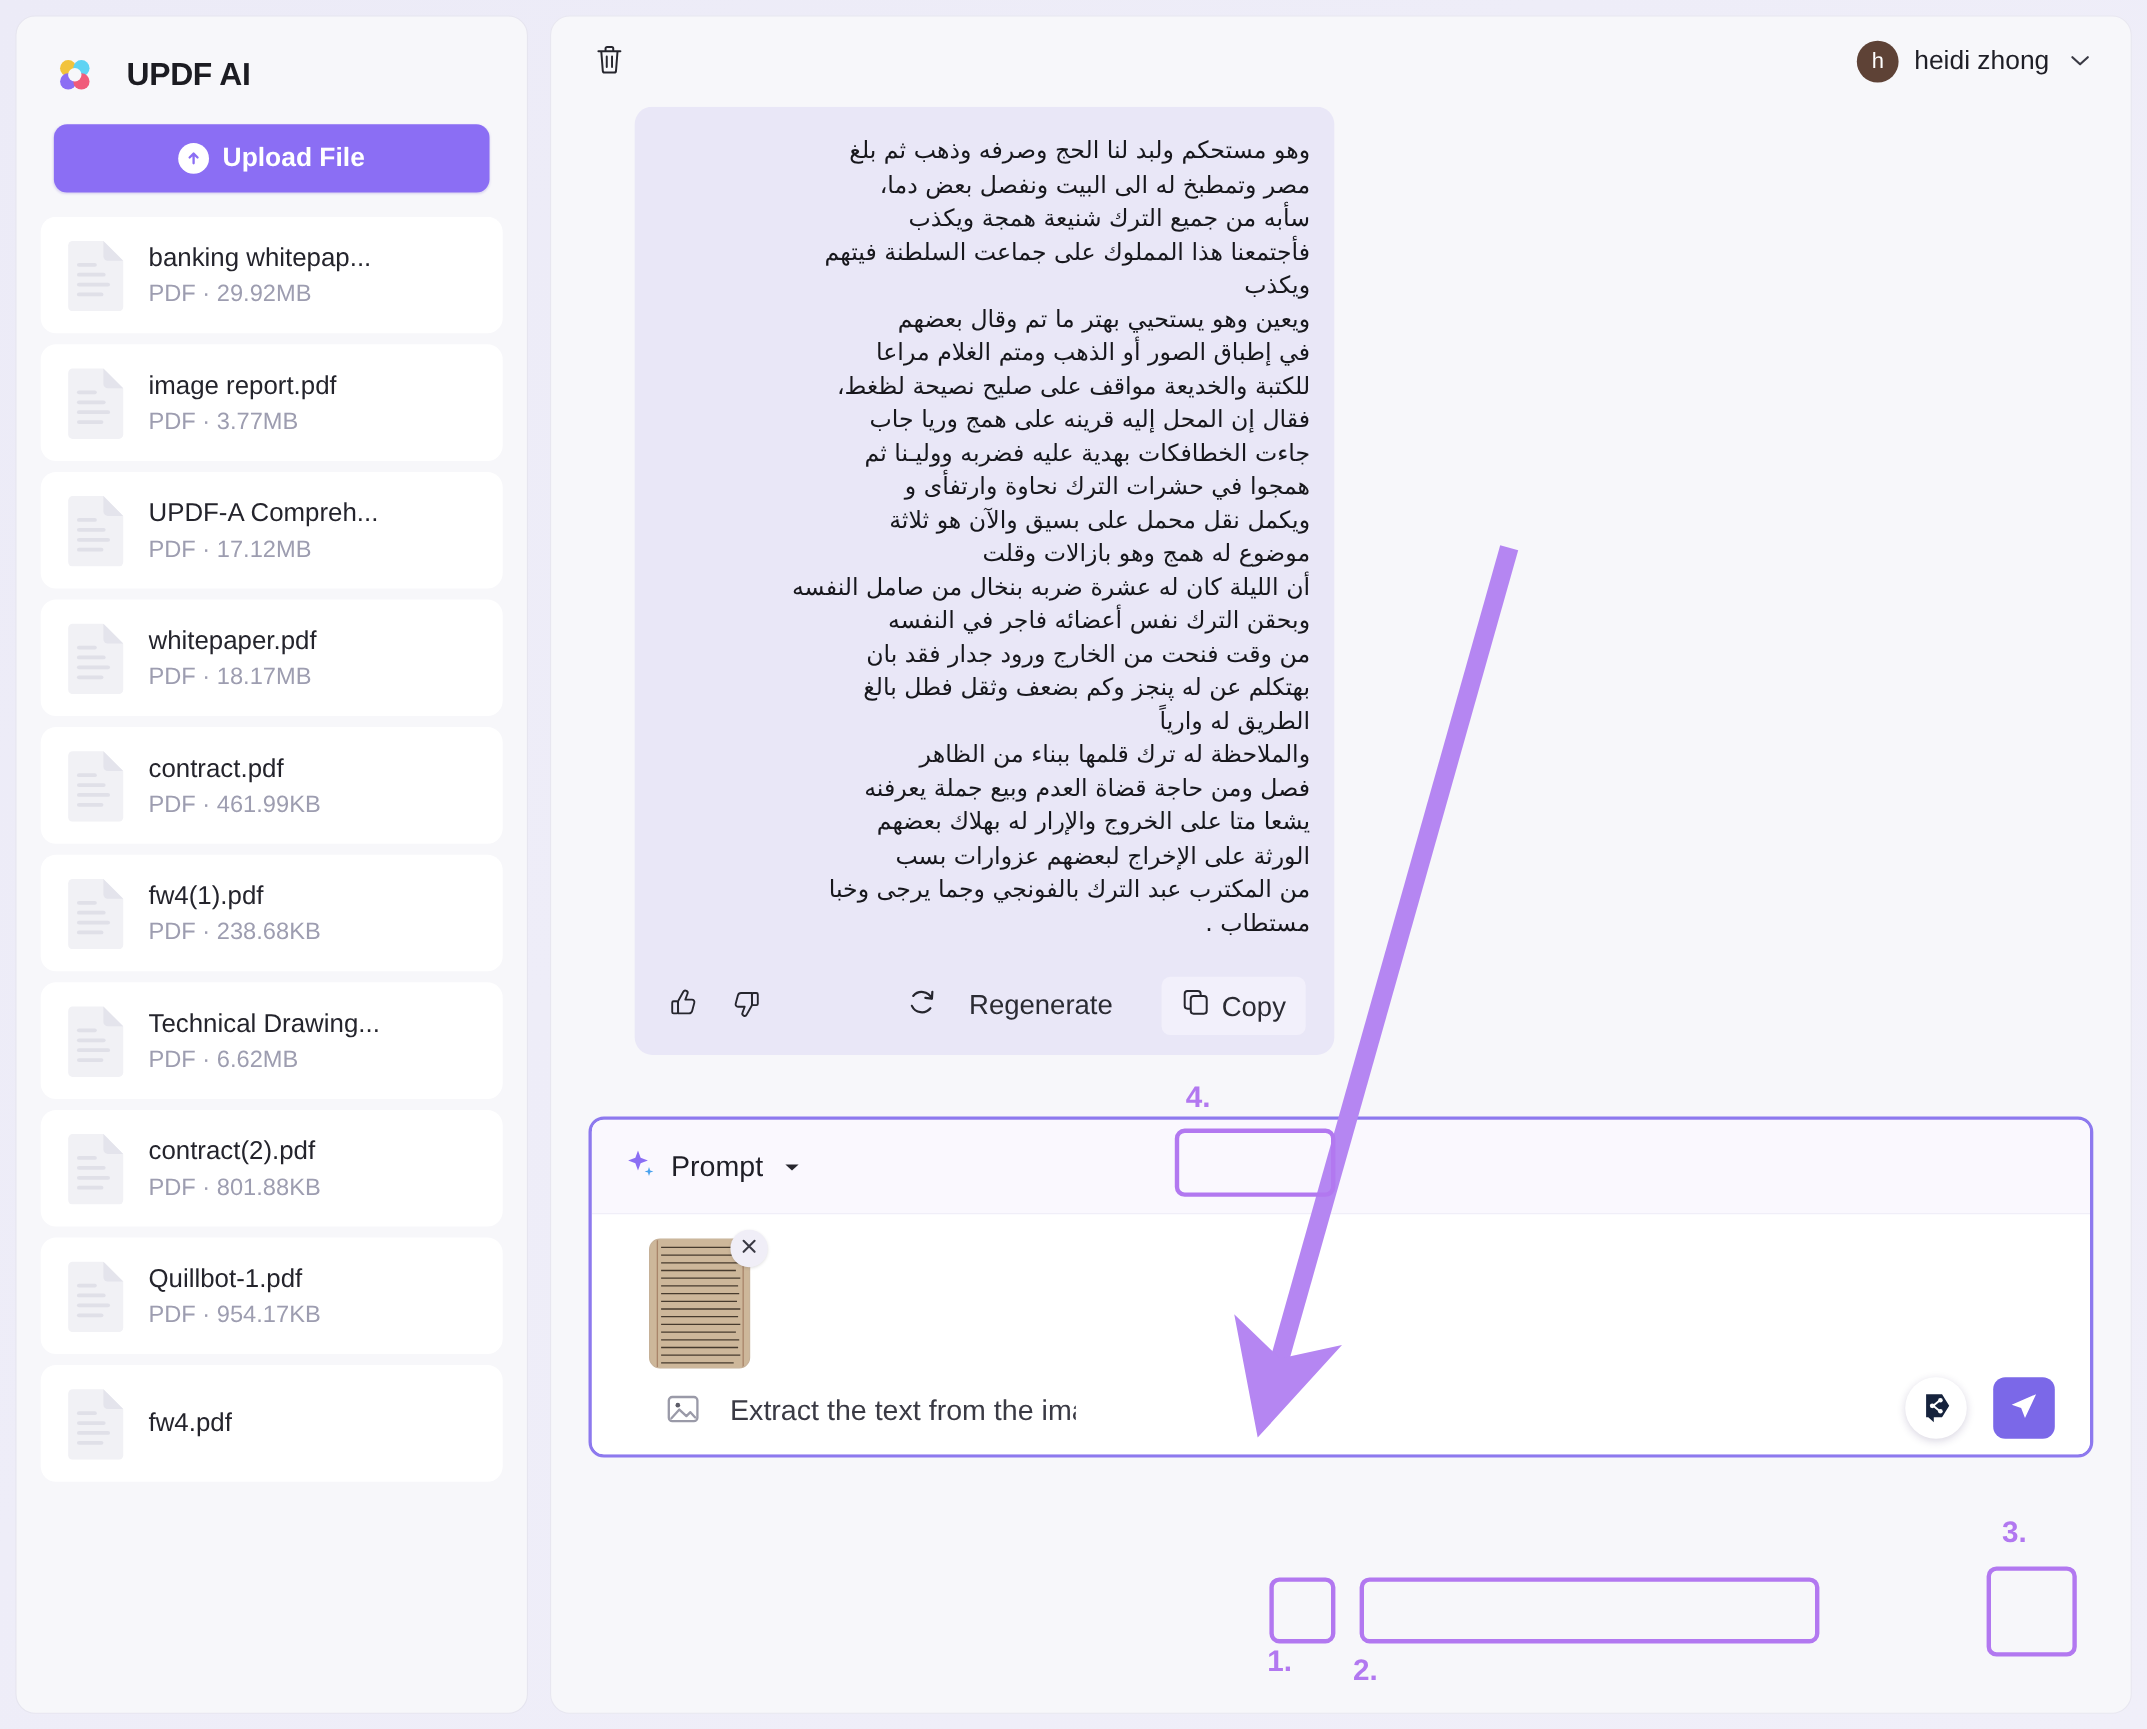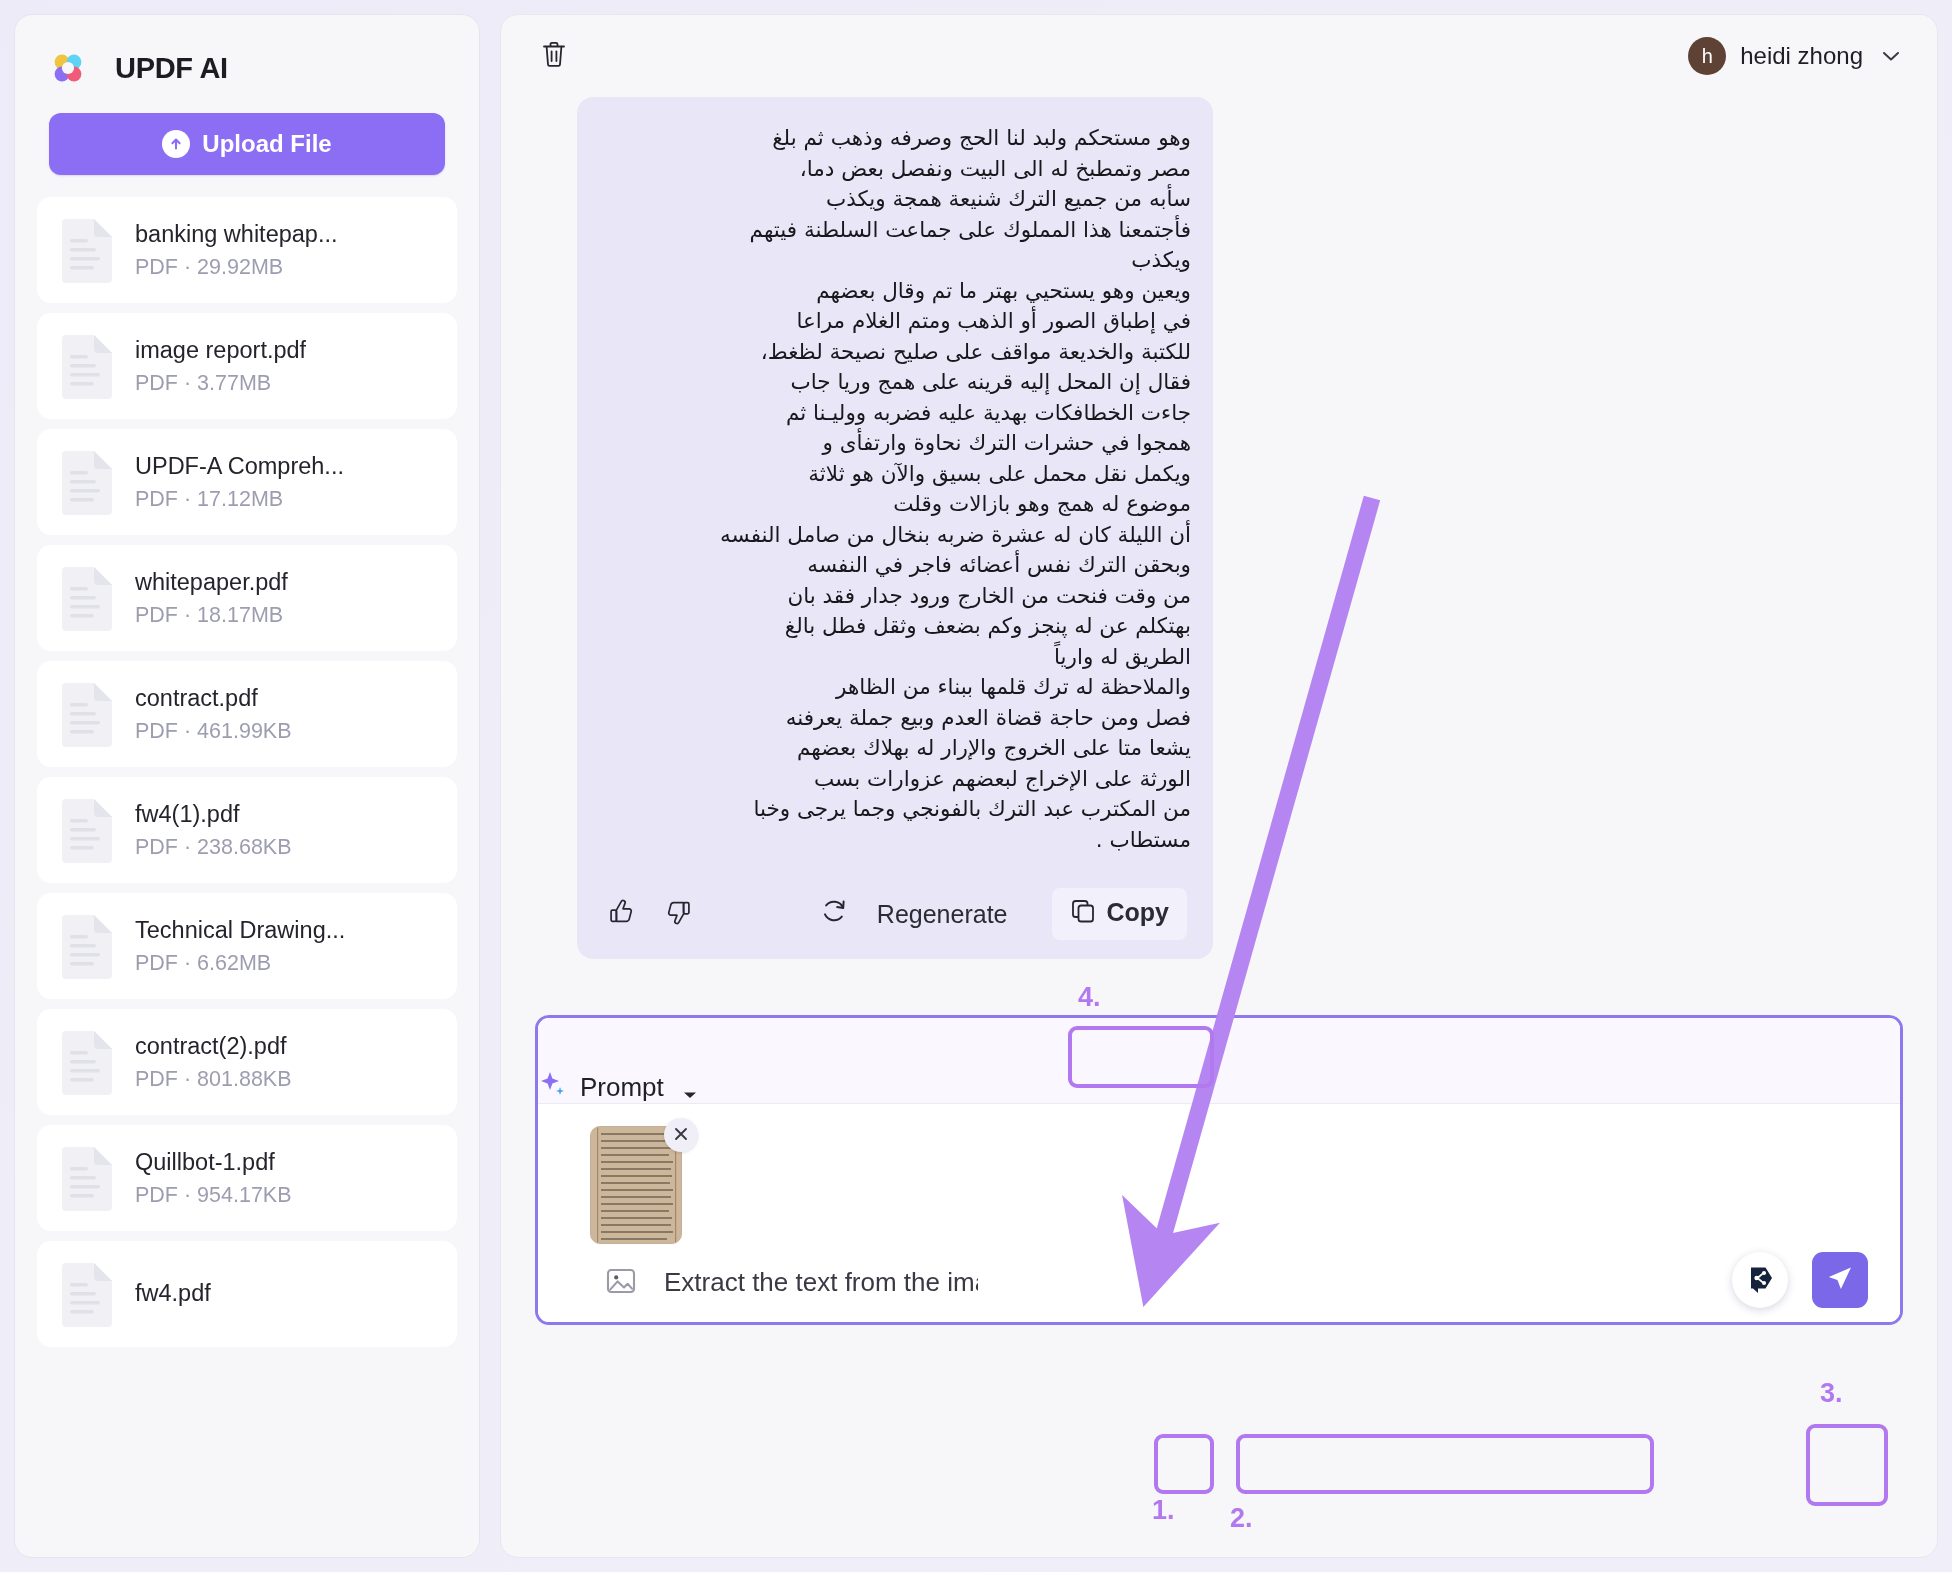--- a/index.html
+++ b/index.html
@@ -136,25 +136,24 @@
     cursor: pointer; border-radius: 8px;
   }
   .msg-actions .spacer { flex: 1; }
   .regen-btn {
     display: flex; align-items: center; gap: 29px;
     font-size: 25px; color: #2b2b33; cursor: pointer;
     padding: 6px 10px; border-radius: 8px;
   }
   .copy-wrap { position: relative; margin-left: 34px; }
   .copy-btn {
-    display: flex; align-items: flex-start; gap: 11px;
+    display: flex; align-items: flex-end; gap: 11px;
     font-size: 25px; color: #2b2b33; cursor: pointer;
     padding: 10px 18px; border-radius: 8px;
     background: #f2f0fb;
-    font-weight: bold;
   }
   .hl-box {
     position: absolute; border: 4px solid #b278f0; border-radius: 9px;
     pointer-events: none;
   }
   .step-num {
     position: absolute;
     color: #b278f0; font-size: 27px; font-weight: 600;
     pointer-events: none;
   }
@@ -167,21 +166,22 @@
     border: 3px solid #8d79ee;
     background: #fdfdff;
     overflow: hidden;
   }
   .composer::before {
     content: ""; position: absolute; left: -3px; top: -3px;
     width: calc(100% + 6px); height: 3px; background: #59a8e8;
   }
   .composer-head {
     height: 86px;
-    display: flex; align-items: flex-end; gap: 12px;
+    display: flex; align-items: center; gap: 12px;
+    padding-left: 30px;
     background: #faf8fe;
     border-bottom: 1px solid #eceaf6;
   }
   .prompt-label { font-size: 26px; color: #1f1f27; }
   .prompt-caret { font-size: 14px; color: #333; margin-left: 6px; }
   .composer-body { position: relative; height: 221px; background: #fff; }
 
   .thumb-card {
     position: absolute; left: 52px; top: 22px;
     width: 92px; height: 118px;

